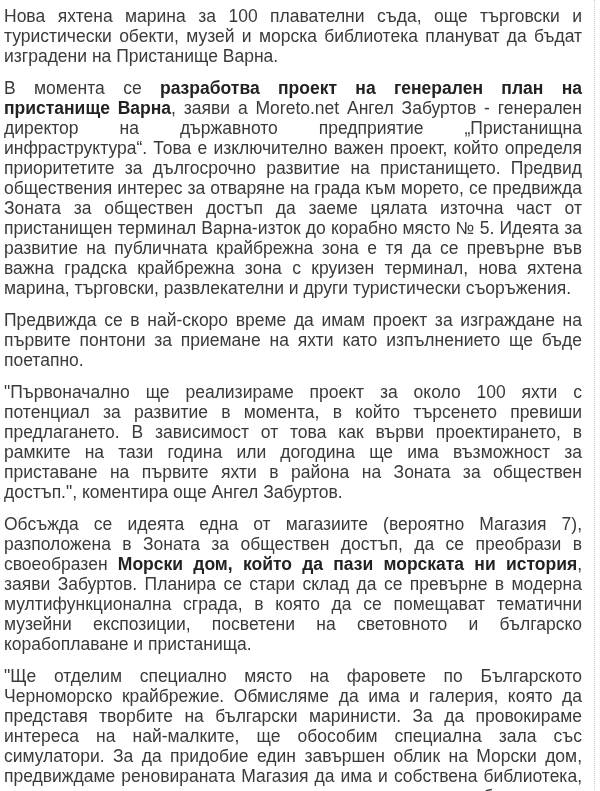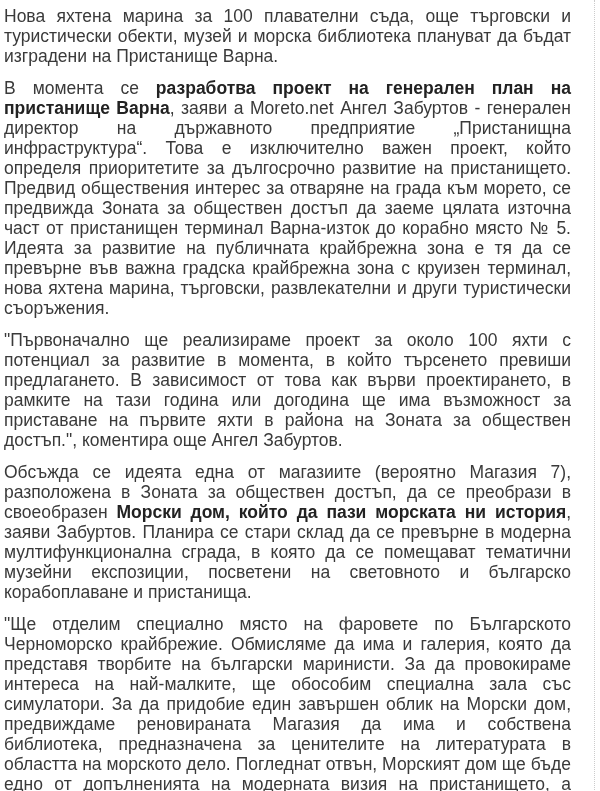--- a/index.html
+++ b/index.html
@@ -19,40 +19,41 @@
       min-height: 791px;
       padding: 6px 12px 10px 4px;
       border-right: 1px dotted #cccccc;
       font-family: "Liberation Sans", sans-serif;
       font-size: 17.5px;
       line-height: 20px;
       color: #3a3a3a;
       text-align: justify;
     }
     .article p {
-      margin: 0 11px 12px 0;
+      margin: 0 0 12px 0;
     }
     .article p:last-child {
       margin-bottom: 0;
     }
     .b {
       font-weight: bold;
       color: #222222;
     }
   </style>
 </head>
 <body>
 
 <div class="page">
   <div class="article">
 
     <p><span>Нова яхтена марина за 100 плавателни съда, още търговски и туристически обекти, музей и морска библиотека плануват да бъдат изградени на Пристанище Варна.</span></p>
 
     <p><span>В момента се </span><span class="b">разработва проект на генерален план на пристанище Варна</span><span>, заяви а Moreto.net Ангел Забуртов - генерален директор на държавното предприятие „Пристанищна инфраструктура“. Това е изключително важен проект, който определя приоритетите за дългосрочно развитие на пристанището. Предвид обществения интерес за отваряне на града към морето, се предвижда Зоната за обществен достъп да заеме цялата източна част от пристанищен терминал Варна-изток до корабно място № 5. Идеята за развитие на публичната крайбрежна зона е тя да се превърне във важна градска крайбрежна зона с круизен терминал, нова яхтена марина, търговски, развлекателни и други туристически съоръжения.</span></p>
 
+    <p><span>Предвижда се в най-скоро време да имам проект за изграждане на първите понтони за приемане на яхти като изпълнението ще бъде поетапно.</span></p>
 
     <p><span>"Първоначално ще реализираме проект за около 100 яхти с потенциал за развитие в момента, в който търсенето превиши предлагането. В зависимост от това как върви проектирането, в рамките на тази година или догодина ще има възможност за приставане на първите яхти в района на Зоната за обществен достъп.", коментира още Ангел Забуртов.</span></p>
 
     <p><span>Обсъжда се идеята една от магазиите (вероятно Магазия 7), разположена в Зоната за обществен достъп, да се преобрази в своеобразен </span><span class="b">Морски дом, който да пази морската ни история</span><span>, заяви Забуртов. Планира се стари склад да се превърне в модерна мултифункционална сграда, в която да се помещават тематични музейни експозиции, посветени на световното и българско корабоплаване и пристанища.</span></p>
 
     <p><span>"Ще отделим специално място на фаровете по Българското Черноморско крайбрежие. Обмисляме да има и галерия, която да представя творбите на български маринисти. За да провокираме интереса на най-малките, ще обособим специална зала със симулатори. За да придобие един завършен облик на Морски дом, предвиждаме реновираната Магазия да има и собствена библиотека, предназначена за ценителите на литературата в областта на морското дело. Погледнат отвън, Морският дом ще бъде едно от допълненията на модерната визия на пристанището, а погледнат отвътре – ще бъде извор на история и възможност за близък допир с различни видове изкуство на морска тематика.", заяви още той</span></p>
 
   </div>
 </div>
 

